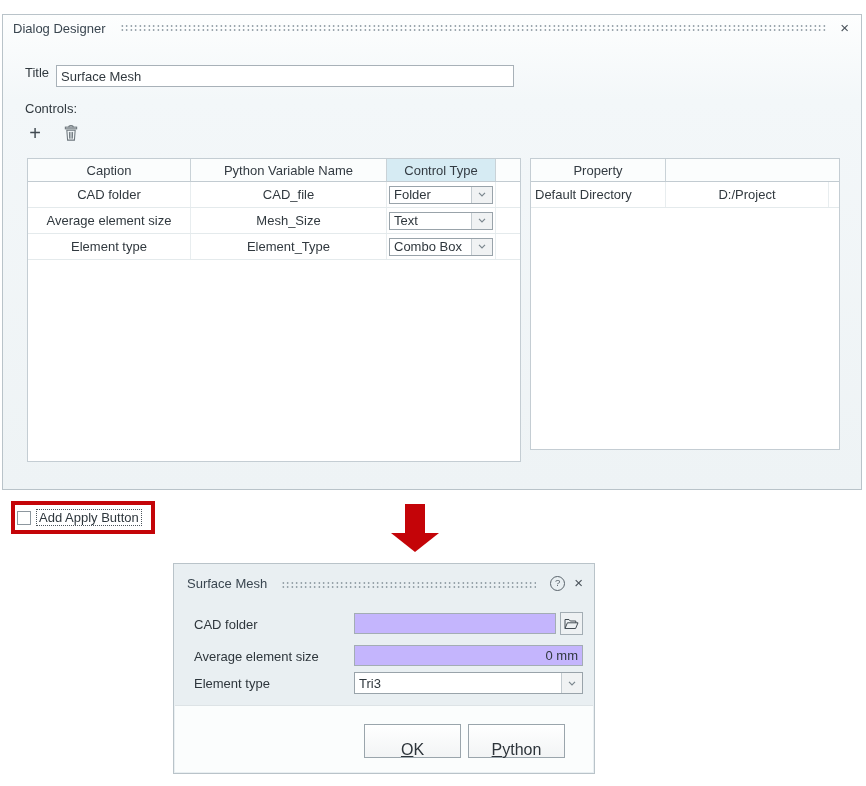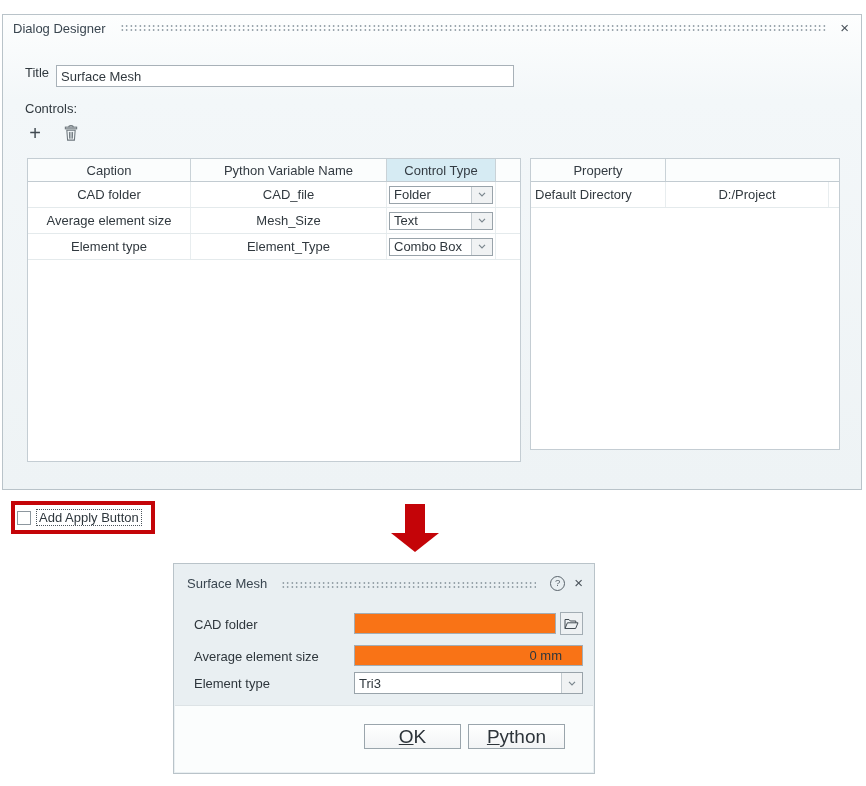--- a/index.html
+++ b/index.html
@@ -72,39 +72,39 @@
     border:1px solid #b9c3c9;background:#e9eff2;box-sizing:border-box;
   }
   .pv-titlebar{position:absolute;left:13px;right:11px;top:10px;height:18px;display:flex;align-items:center;}
   .help-icon{
     width:13px;height:13px;border:1px solid #59636b;border-radius:50%;
     font-size:9.5px;line-height:12px;text-align:center;color:#59636b;margin-right:9px;flex:0 0 auto;
   }
   .pv-row{position:absolute;left:20px;display:flex;align-items:center;}
   .pv-label{width:140px;color:#2e363c;white-space:nowrap;}
   .pv-input{
-    position:absolute;height:21px;border:1px solid #a3adb4;background:#f97316;
-    font-family:inherit;font-size:13px;color:#2f373d;padding:0 20px;box-sizing:border-box;outline:none;
+    position:absolute;height:21px;border:1px solid #a3adb4;background:#c4b5fd;
+    font-family:inherit;font-size:13px;color:#2f373d;padding:0 4px;box-sizing:border-box;outline:none;
   }
   #cad-input{left:160px;top:0;width:202px;}
   #size-input{left:160px;top:0;width:229px;text-align:right;}
   .browse-btn{
     position:absolute;left:366px;top:-1px;width:23px;height:23px;
     border:1px solid #a3adb4;background:#eef1f3;display:flex;align-items:center;justify-content:center;box-sizing:border-box;cursor:default;
   }
   #type-combo{position:absolute;left:160px;top:0;width:229px;height:22px;margin:0;}
   
   .pv-footer{
     position:absolute;left:1px;right:1px;bottom:1px;height:66px;
     background:#fbfdfd;border-top:1px solid #dde3e6;
   }
   .pv-btn{
     position:absolute;top:18px;width:97px;height:25px;
     border:1px solid #9aa5ac;background:linear-gradient(180deg,#ffffff,#f2f4f5);
-    font-family:inherit;font-size:19px;color:#2d343a;cursor:default;padding:0;
+    font-family:inherit;font-size:16px;color:#2d343a;cursor:default;padding:16px;
   }
   #ok-btn{left:189px;} #cancel-btn{left:293px;}
   .btn-label{display:block;}
   .btn-label::first-letter{text-decoration:underline;}
 </style>
 </head>
 <body>
 
 <div id="designer-panel">
 

